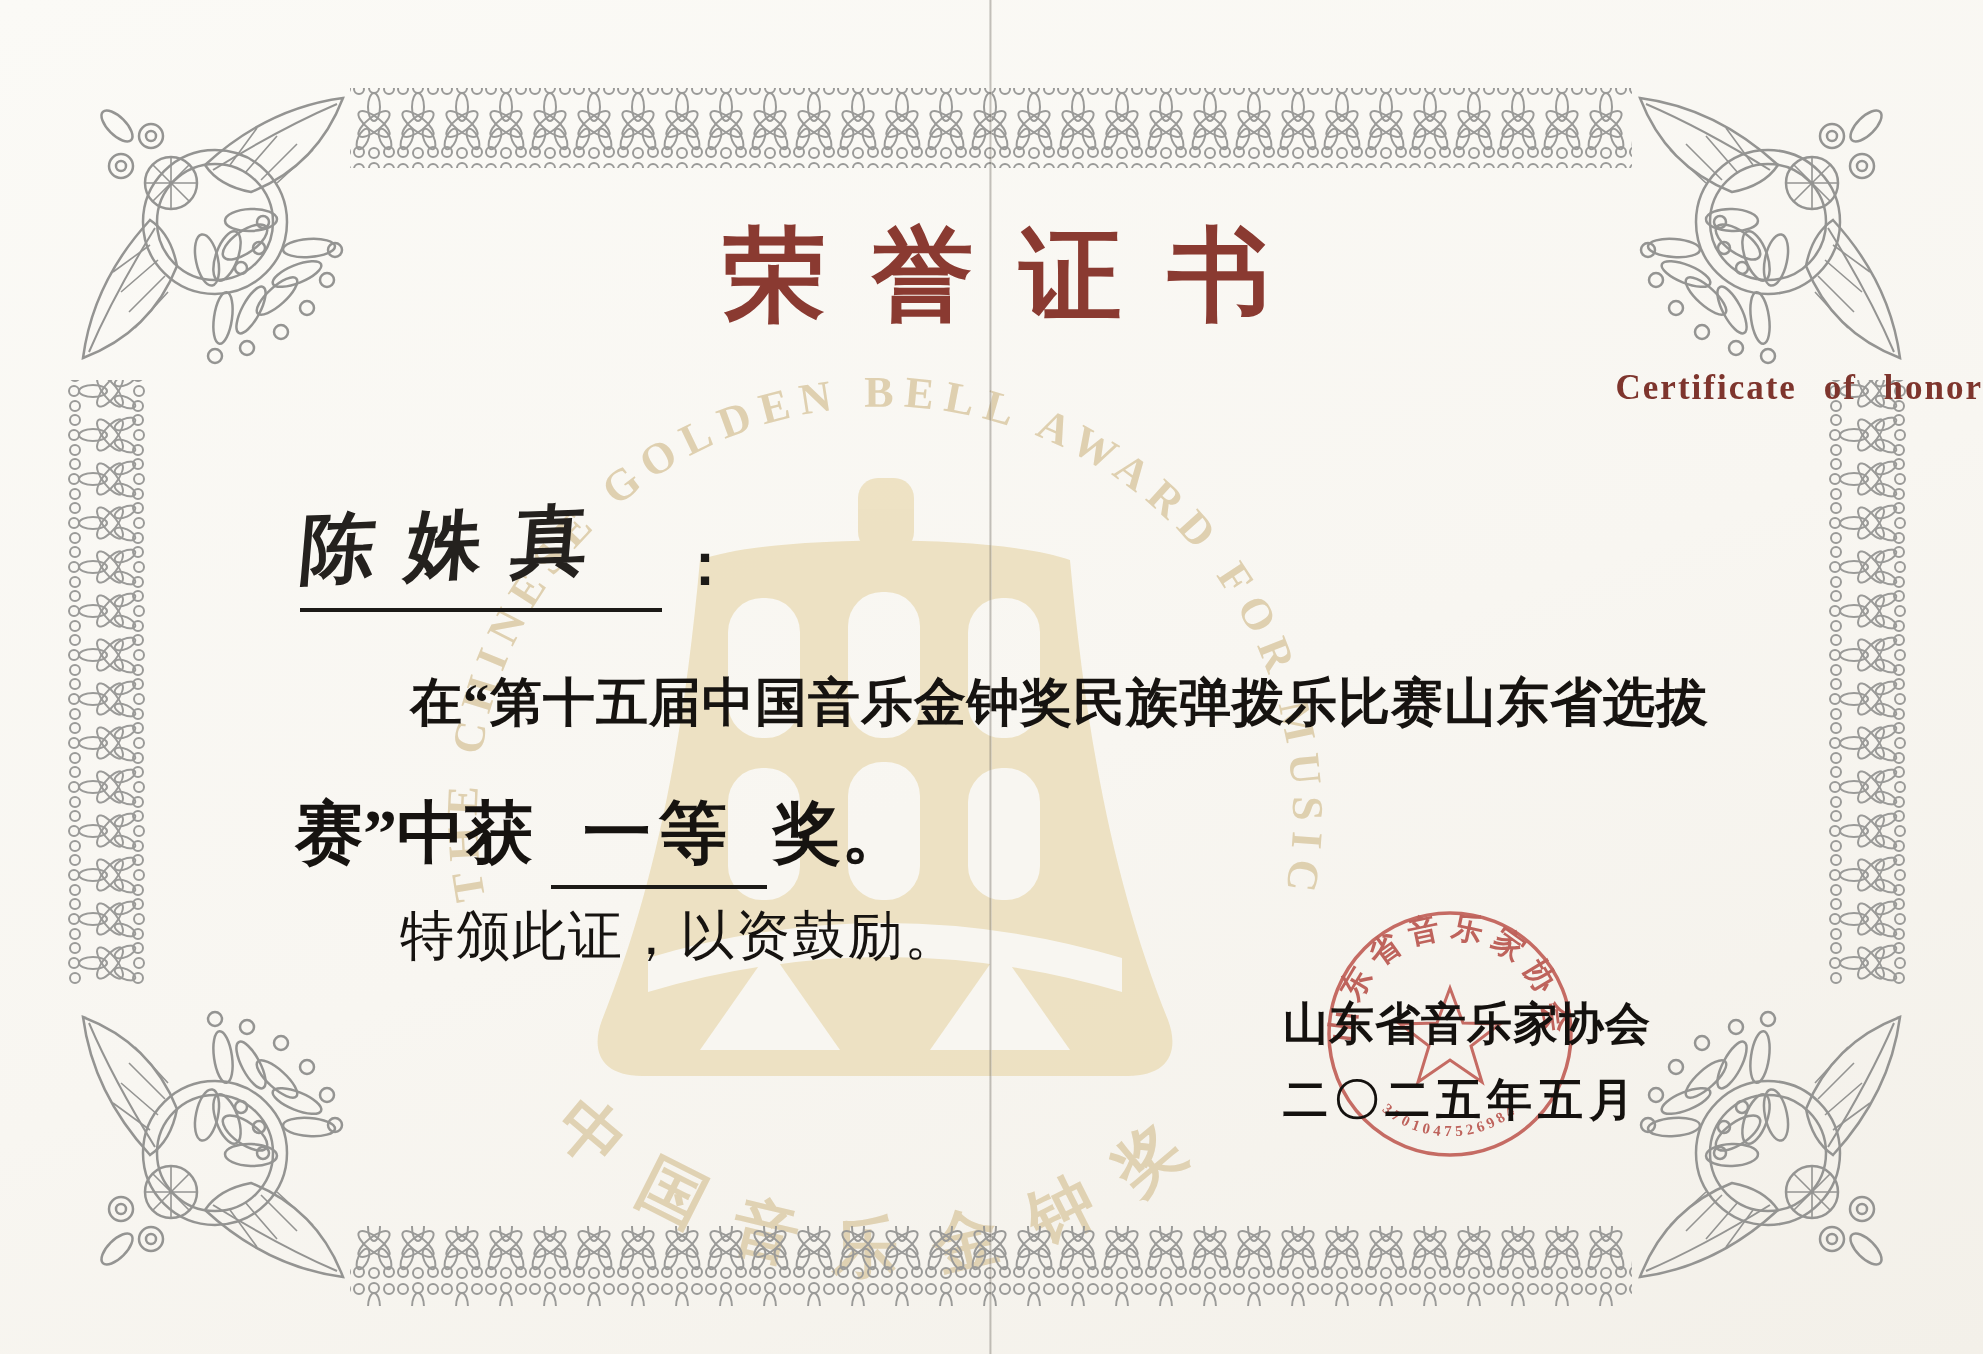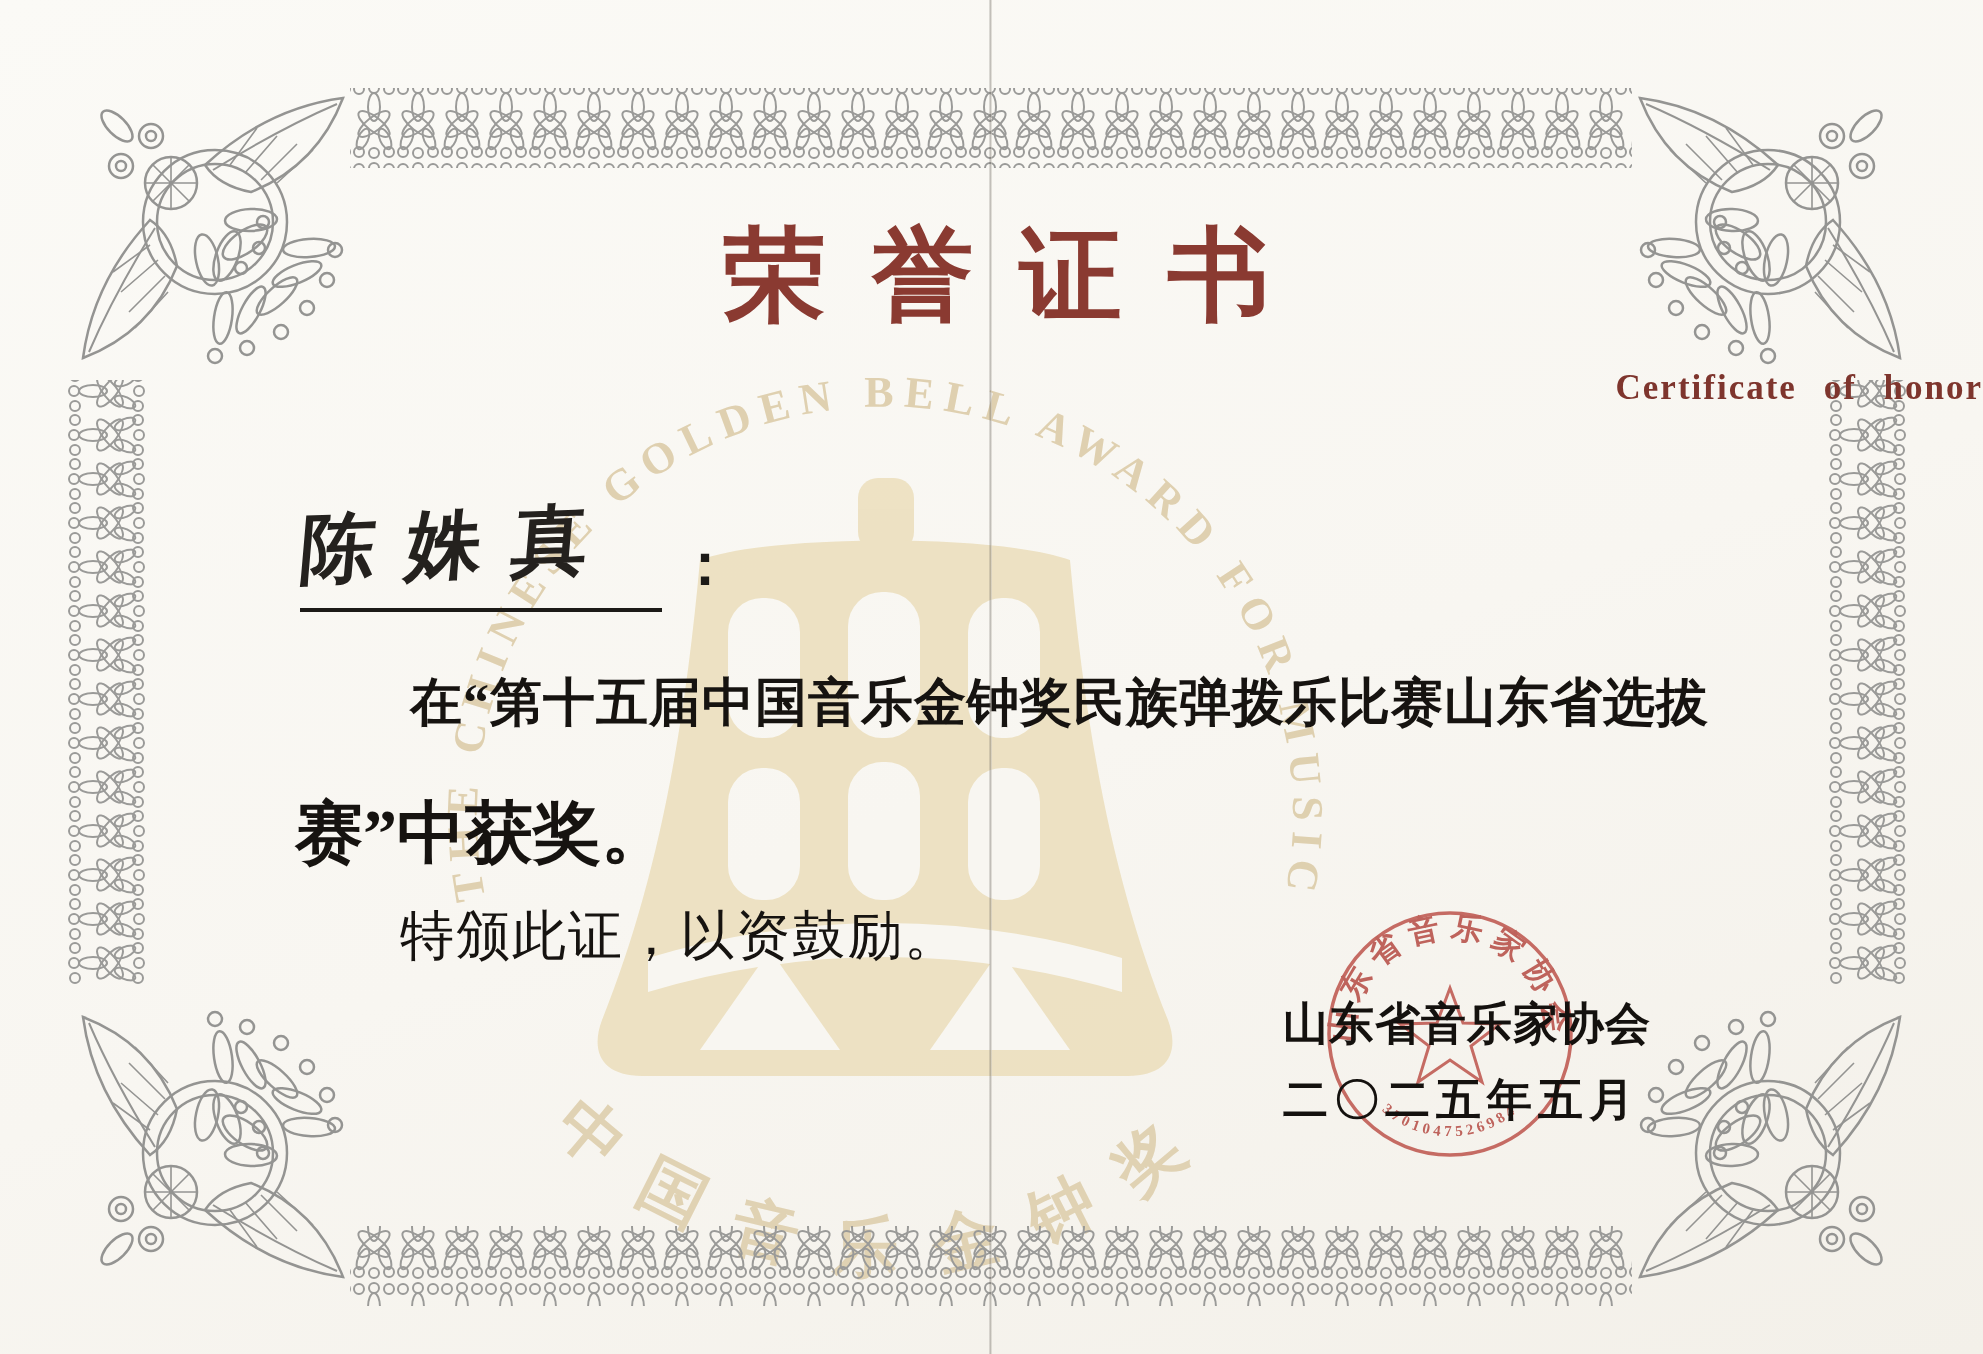--- a/index.html
+++ b/index.html
@@ -181,20 +181,21 @@
   <div class="abs subtitle">Certificate of honor</div>
 
   <div class="abs name">陈姝真</div>
   <div class="abs name-underline"></div>
   <div class="abs name-colon">：</div>
 
   <div class="abs line1">在“第十五届中国音乐金钟奖民族弹拨乐比赛山东省选拔</div>
 
   <div class="abs line2">
     <span>赛”中获</span>
+    <span class="award">一等</span>
     <span>奖。</span>
   </div>
 
   <div class="abs line3">特颁此证，以资鼓励。</div>
 
   <div class="abs issuer">山东省音乐家协会</div>
   <div class="abs date">二〇二五年五月</div>
 
   <div class="abs fold"></div>
 </div>

